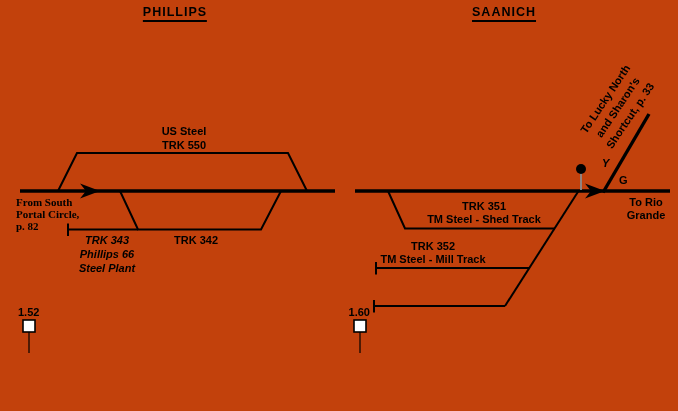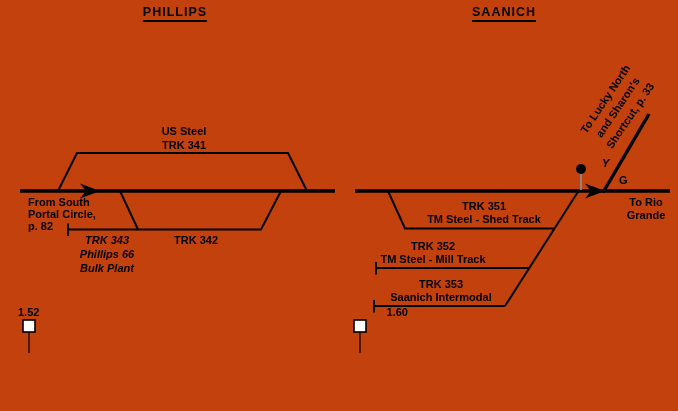--- a/index.html
+++ b/index.html
@@ -29,21 +29,21 @@
   .lh13 div{line-height:13px;}
   .lh14 div{line-height:14px;}
   .rot{
     width:120px;
     text-align:center;
     line-height:15px;
     transform:rotate(-56deg);
   }
   .italic{font-style:italic;}
   .pagenum{font-size:12px;}
-  .right{text-align:right;margin-left:38px;}
+  .right{text-align:right;}
 </style>
 </head>
 <body>
 
 <div id="canvas">
 
   <svg id="track-svg" viewBox="0 0 678 411" xmlns="http://www.w3.org/2000/svg">
 
     <line x1="20" y1="191" x2="335" y2="191" stroke="#000" stroke-width="3.4"></line>
     <path d="M 58,191 L 77,153 L 288,153 L 307,191" fill="none" stroke="#000" stroke-width="2"></path>
@@ -74,31 +74,31 @@
 
   <div class="lbl hdr center" style="left:175px;top:6px;">
     <span class="u">PHILLIPS</span>
   </div>
   <div class="lbl hdr center" style="left:504px;top:6px;">
     <span class="u">SAANICH</span>
   </div>
 
   <div class="lbl center lh14" style="left:184px;top:124px;">
     <div>US Steel</div>
-    <div>TRK 341</div>
+    <div>TRK 550</div>
   </div>
-  <div class="lbl" style="left:28px;top:196px;">
+  <div class="lbl" style="left:16px;top:196px;font-family:Liberation Serif, serif;">
     <div>From South</div>
     <div>Portal Circle,</div>
     <div>p. 82</div>
   </div>
   <div class="lbl center lh14" style="left:107px;top:233px;font-style:italic;">
     <div>TRK 343</div>
     <div>Phillips 66</div>
-    <div>Bulk Plant</div>
+    <div>Steel Plant</div>
   </div>
   <div class="lbl center" style="left:196px;top:234px;">TRK 342</div>
   <div class="lbl" style="left:18px;top:306px;">1.52</div>
 
   <div class="lbl rot" style="left:558px;top:85px;">
     <div>To Lucky North</div>
     <div>and Sharon's</div>
     <div>Shortcut, p. 33</div>
   </div>
   <div class="lbl italic" style="left:602px;top:157px;">Y</div>
@@ -108,20 +108,16 @@
     <div>Grande</div>
   </div>
   <div class="lbl center lh13" style="left:467px;top:200px;margin-left:17px;">
     <div>TRK 351</div>
     <div>TM Steel - Shed Track</div>
   </div>
   <div class="lbl center lh13" style="left:433px;top:240px;">
     <div>TRK 352</div>
     <div>TM Steel - Mill Track</div>
   </div>
-  <div class="lbl center lh13" style="left:441px;top:278px;">
-    <div>TRK 353</div>
-    <div>Saanich Intermodal</div>
-  </div>
   <div class="lbl right" style="left:342px;top:306px;width:28px;">1.60</div>
 
   <div class="lbl pagenum" style="left:10px;top:385px;margin-top:40px;">30</div>
 </div>
 
 </body></html>

